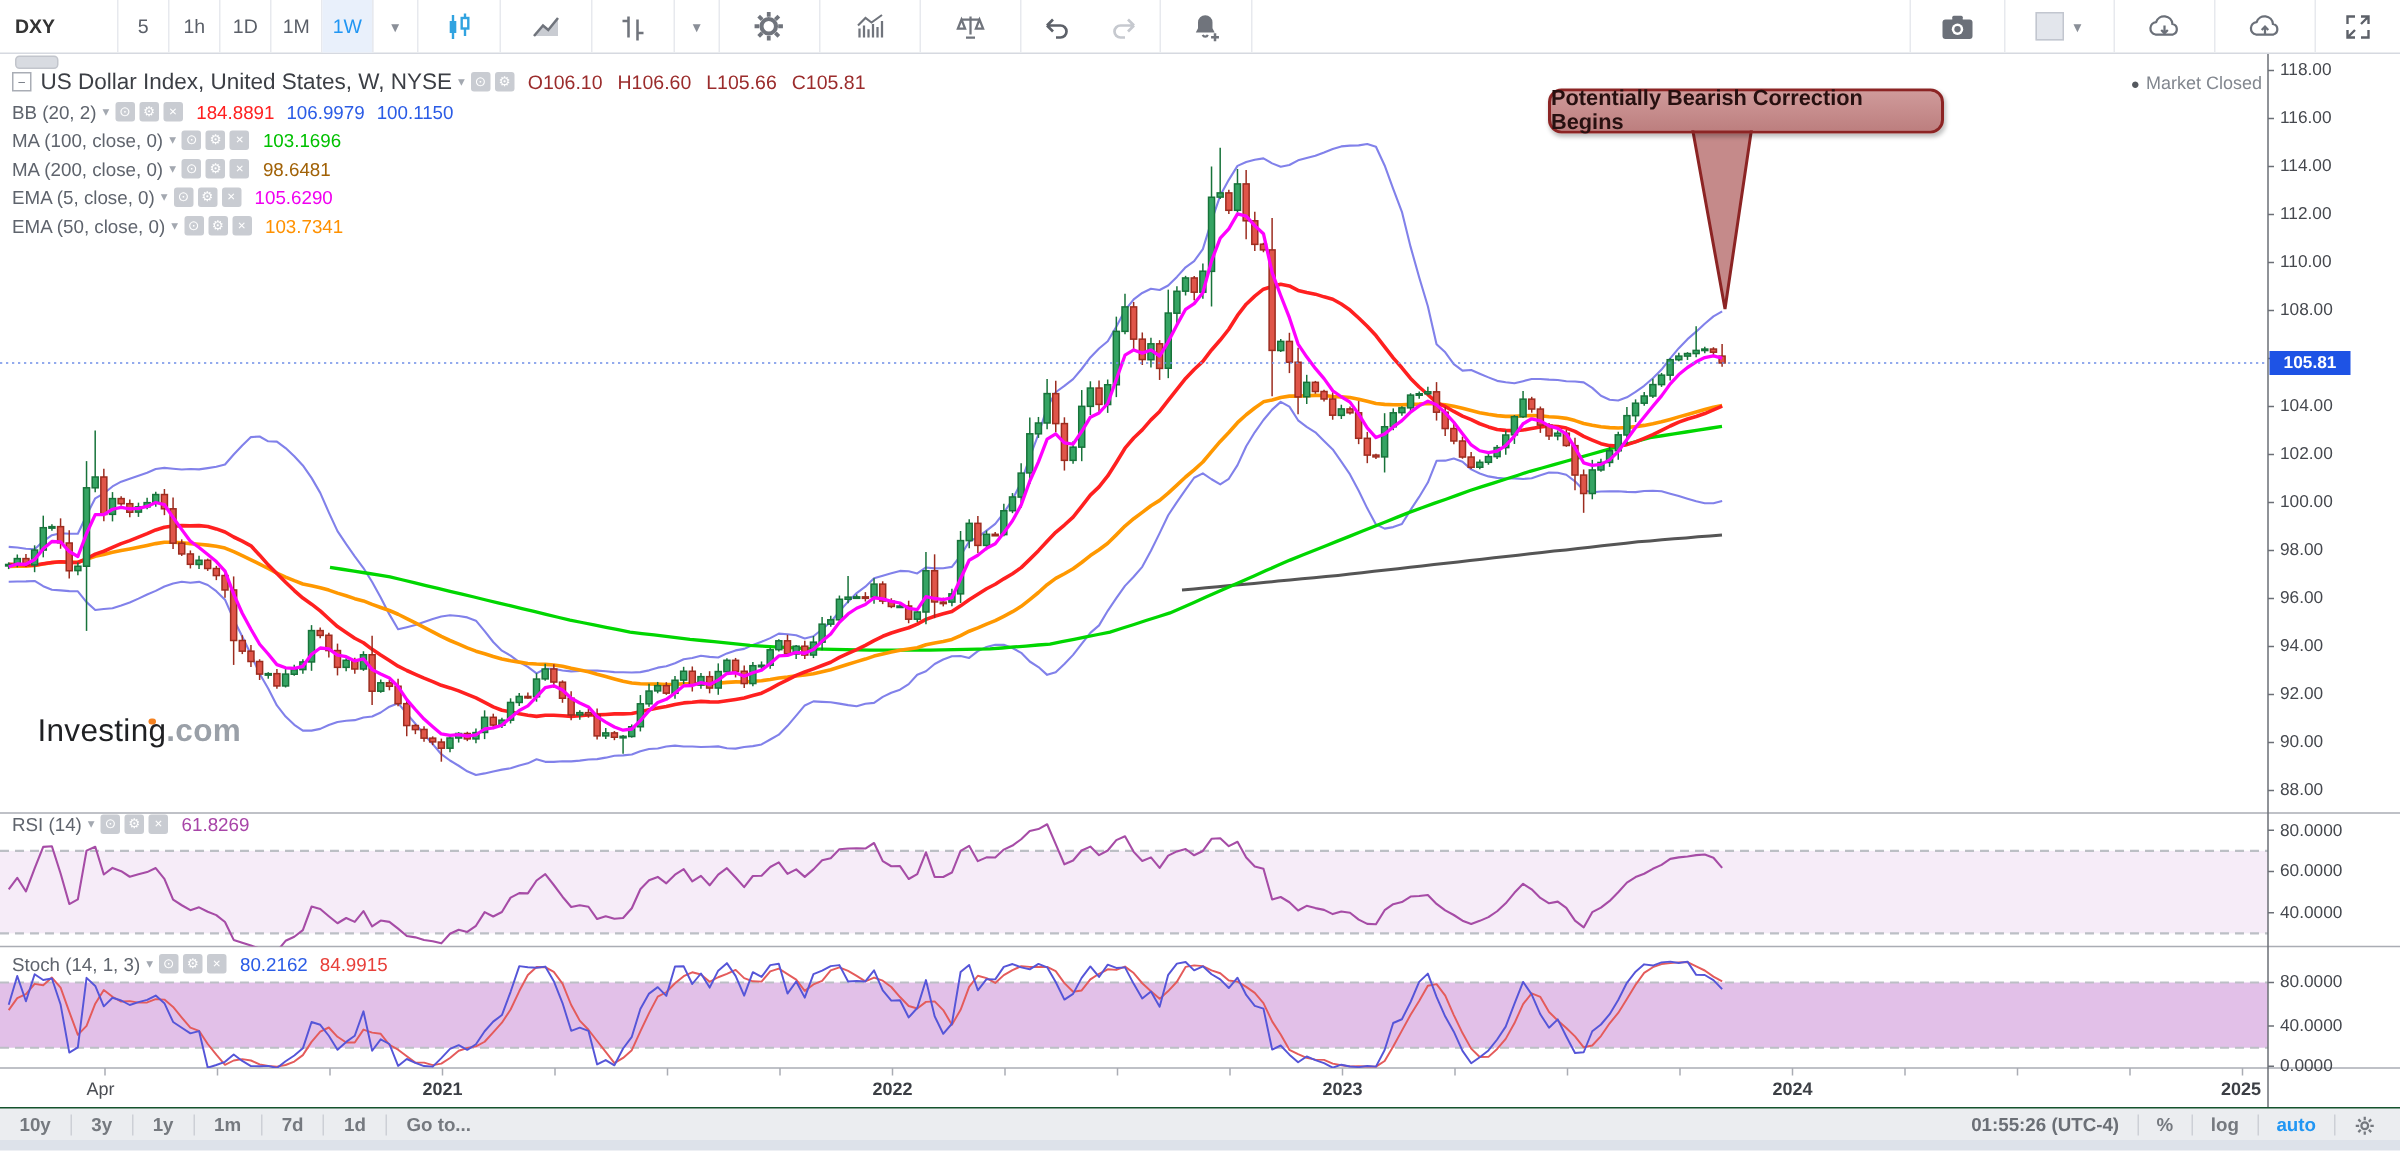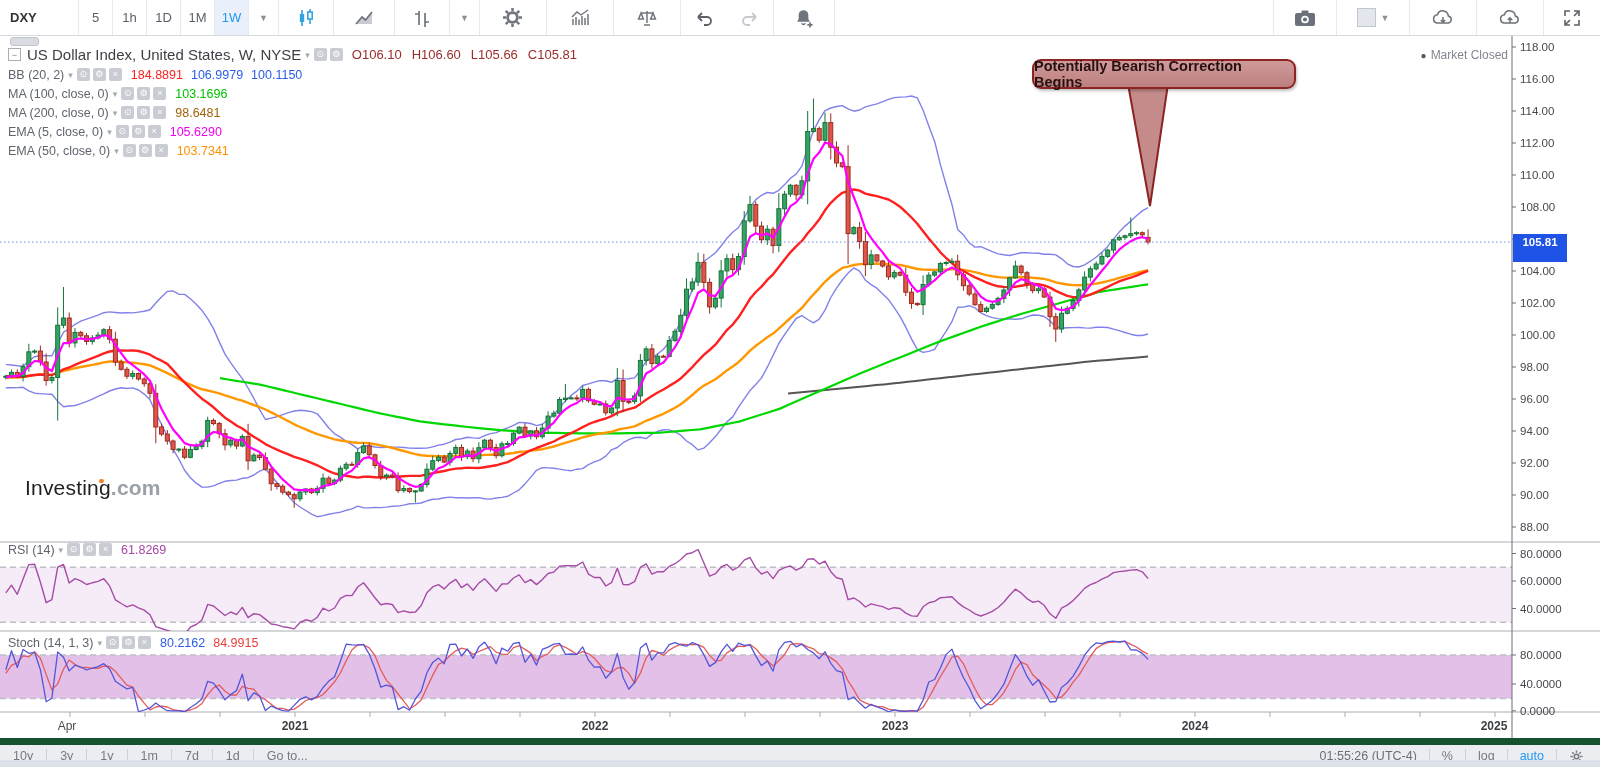--- a/index.html
+++ b/index.html
@@ -31,41 +31,41 @@
   .lbtn{width:13px;height:13px;background:#c9ccd2;color:#fff;border-radius:2px;font-size:9px;line-height:13px;
     text-align:center;margin-right:3px;cursor:pointer;display:inline-block;}
   .lvals{margin-left:6px;font-size:12.5px;}
   .lvals span{margin-right:8px;}
   .ohlc{font-size:13px;color:#9b2c2c;margin-left:6px;}
   .ohlc span{margin-right:10px;}
   .pane-legend{position:absolute;left:8px;z-index:6;}
   
   .price-axis{position:absolute;left:1512px;top:35px;width:88px;height:703px;z-index:5;}
   .axlabel{position:absolute;left:8px;transform:translateY(-50%);font-size:11.5px;color:#45484e;}
-  .price-badge{position:absolute;left:1513px;width:54px;height:28px;background:#1e53e5;color:#fff;
+  .price-badge{position:absolute;left:1513px;width:54px;height:16px;background:#1e53e5;color:#fff;
     font-size:11.5px;font-weight:bold;text-align:center;line-height:16px;z-index:6;}
   .time-axis{position:absolute;left:0;top:712px;width:1512px;height:26px;z-index:5;}
   .tlabel{position:absolute;top:7px;transform:translateX(-50%);font-size:12px;color:#4a4d53;}
   .tlabel.year{font-weight:bold;color:#3c3f45;}
   
   .callout{position:absolute;left:1032px;top:59px;width:260px;height:26px;z-index:7;
     background:linear-gradient(#cf9a9a,#bd7f7f);border:2px solid #8c2424;border-radius:9px;
     display:flex;align-items:center;justify-content:center;font-size:14.5px;font-weight:bold;color:#271010;
     box-shadow:1px 2px 3px rgba(0,0,0,.25);}
   
   .watermark{position:absolute;left:25px;top:476px;z-index:4;font-size:21px;letter-spacing:.2px;cursor:pointer;}
   .wm-bold{font-weight:normal;color:#1f2023;position:relative;}
   .wm-dot{position:absolute;width:4.5px;height:4.5px;border-radius:50%;background:#f58220;left:74px;top:2.5px;}
   .wm-suffix{color:#9aa0a8;font-weight:bold;}
   .market-status{position:absolute;left:1390px;top:48px;width:118px;text-align:right;z-index:6;
     font-size:12px;color:#82878f;}
   .market-status .dot{color:#55595f;margin-right:4px;font-size:10px;}
   
   .toolbar-bottom{position:absolute;left:0;top:738px;width:1600px;height:22px;background:#ebedf0;
-    border-top:7px solid #14532d;z-index:10;display:flex;align-items:center;font-size:12.5px;color:#75797f;}
+    border-top:1px solid #14532d;z-index:10;display:flex;align-items:center;font-size:12.5px;color:#75797f;font-weight:bold;}
   .range-btn{padding:0 13px;cursor:pointer;}
   .bsep{width:1px;height:14px;background:#cdd0d6;}
   .bt-right{margin-left:auto;display:flex;align-items:center;}
   .bt-right .item{padding:0 12px;cursor:pointer;}
   .bt-right .time{cursor:default;}
   .bt-right .blue{color:#2196f3;}
   .bottom-strip{position:absolute;left:0;top:760px;width:1600px;height:7px;background:#dde2ea;z-index:10;}
   .resize-tab{position:absolute;left:10px;top:37px;width:27px;height:7px;background:#d8dbe1;
     border:1px solid #c2c5cc;border-radius:3px;z-index:6;cursor:row-resize;}
 </style>

